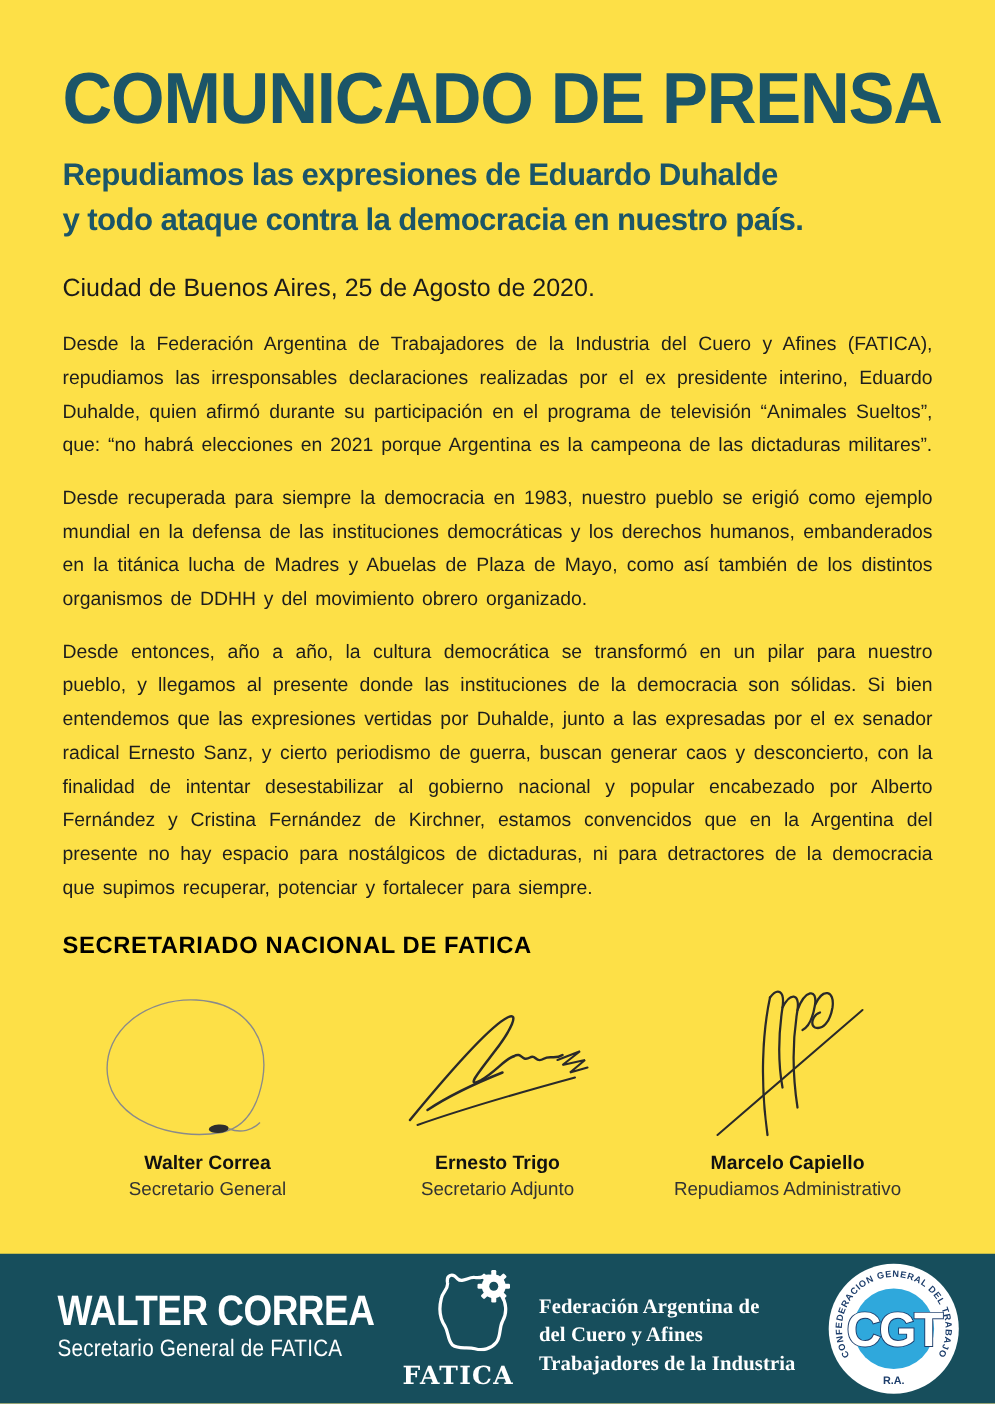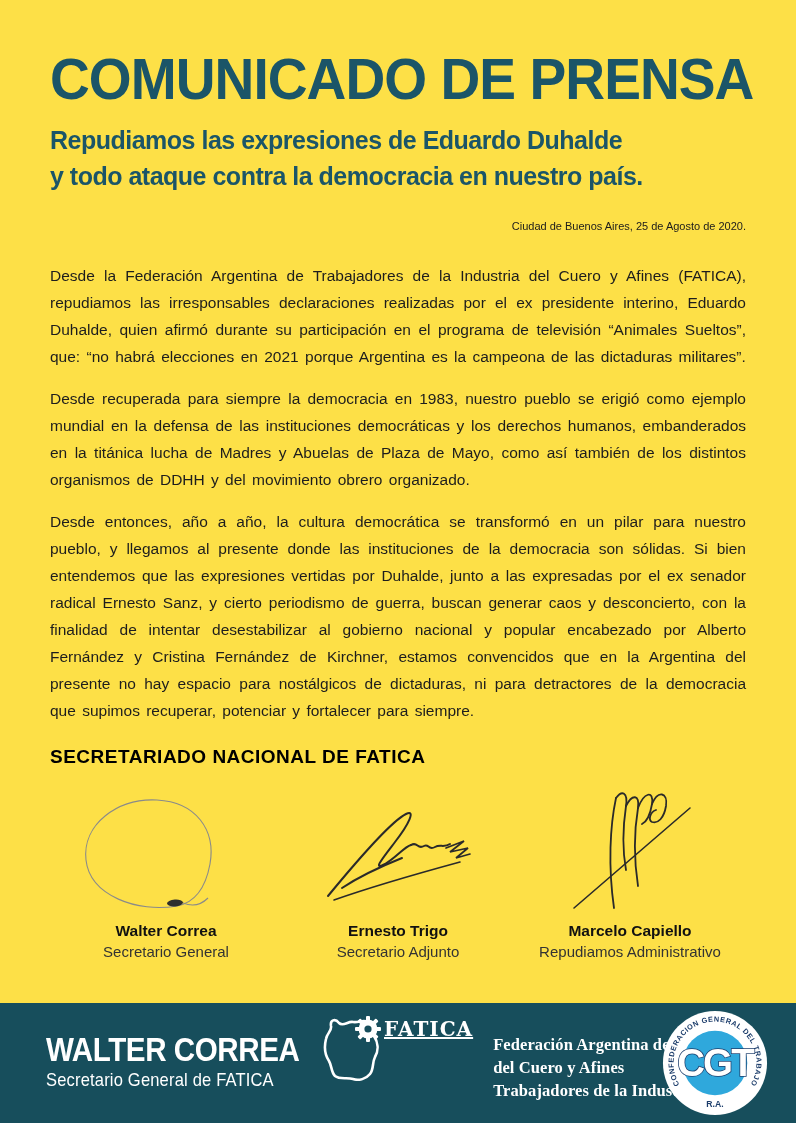--- a/index.html
+++ b/index.html
@@ -11,21 +11,21 @@
   }
   
   .header{position:absolute;left:50px;top:50px;width:696px;}
   .title{
     font-size:58px;font-weight:bold;line-height:1;color:var(--teal);
     letter-spacing:-1px;white-space:nowrap;
     transform:scaleX(0.95);transform-origin:left center;
   }
   .subtitle{margin-top:14px;font-weight:bold;font-size:25px;line-height:36px;
     color:var(--teal);letter-spacing:-0.5px;}
-  .dateline{margin-top:26px;text-align:right;font-size:11px;color:#1b1b1b;}
+  .dateline{margin-top:26px;font-size:20px;color:#1b1b1b;}
   
   .bodytext{position:absolute;left:50px;top:262px;width:696px;}
   .bodytext p{
     margin:0 0 15px 0;font-size:15.5px;line-height:27px;color:#1d1d1d;
     text-align:justify;word-spacing:2px;
   }
   
   .signatures{position:absolute;left:50px;top:746px;width:696px;}
   .sig-heading{font-size:19px;font-weight:bold;color:#000;
     letter-spacing:0.5px;margin:0;}
@@ -35,21 +35,21 @@
   .sig-name{font-size:15.5px;font-weight:bold;color:#111;margin-top:8px;}
   .sig-role{font-size:15px;color:#333;margin-top:3px;}
   
   .footer{position:absolute;left:0;top:1003px;width:796px;height:120px;
     background:var(--footerbg);color:#fff;}
   .f-left{position:absolute;left:46px;top:28px;transform:scaleX(0.87);
     transform-origin:left top;}
   .f-name{font-size:34px;font-weight:bold;letter-spacing:-0.5px;line-height:36px;white-space:nowrap;}
   .f-role{font-size:19px;font-weight:normal;letter-spacing:0.2px;margin-top:2px;white-space:nowrap;}
   .f-center{position:absolute;left:322px;top:12px;display:flex;align-items:flex-start;}
-  .f-logo{display:flex;flex-direction:row;align-items:flex-start;text-decoration:underline;}
+  .f-logo{display:flex;flex-direction:column;align-items:flex-end;}
   .f-logo-label{font-family:"DejaVu Serif", serif;font-weight:bold;font-size:20px;
     letter-spacing:1px;margin-top:2px;}
   .f-org{margin-left:20px;margin-top:18px;font-size:16.5px;font-weight:bold;
     line-height:23px;letter-spacing:0.1px;font-family:Liberation Serif, serif;}
   .f-cgt{position:absolute;right:28px;top:7px;}
 </style>
 </head>
 <body>
 
 <div class="page" style="--teal:#1B5568;--footerbg:#174E5C;">

